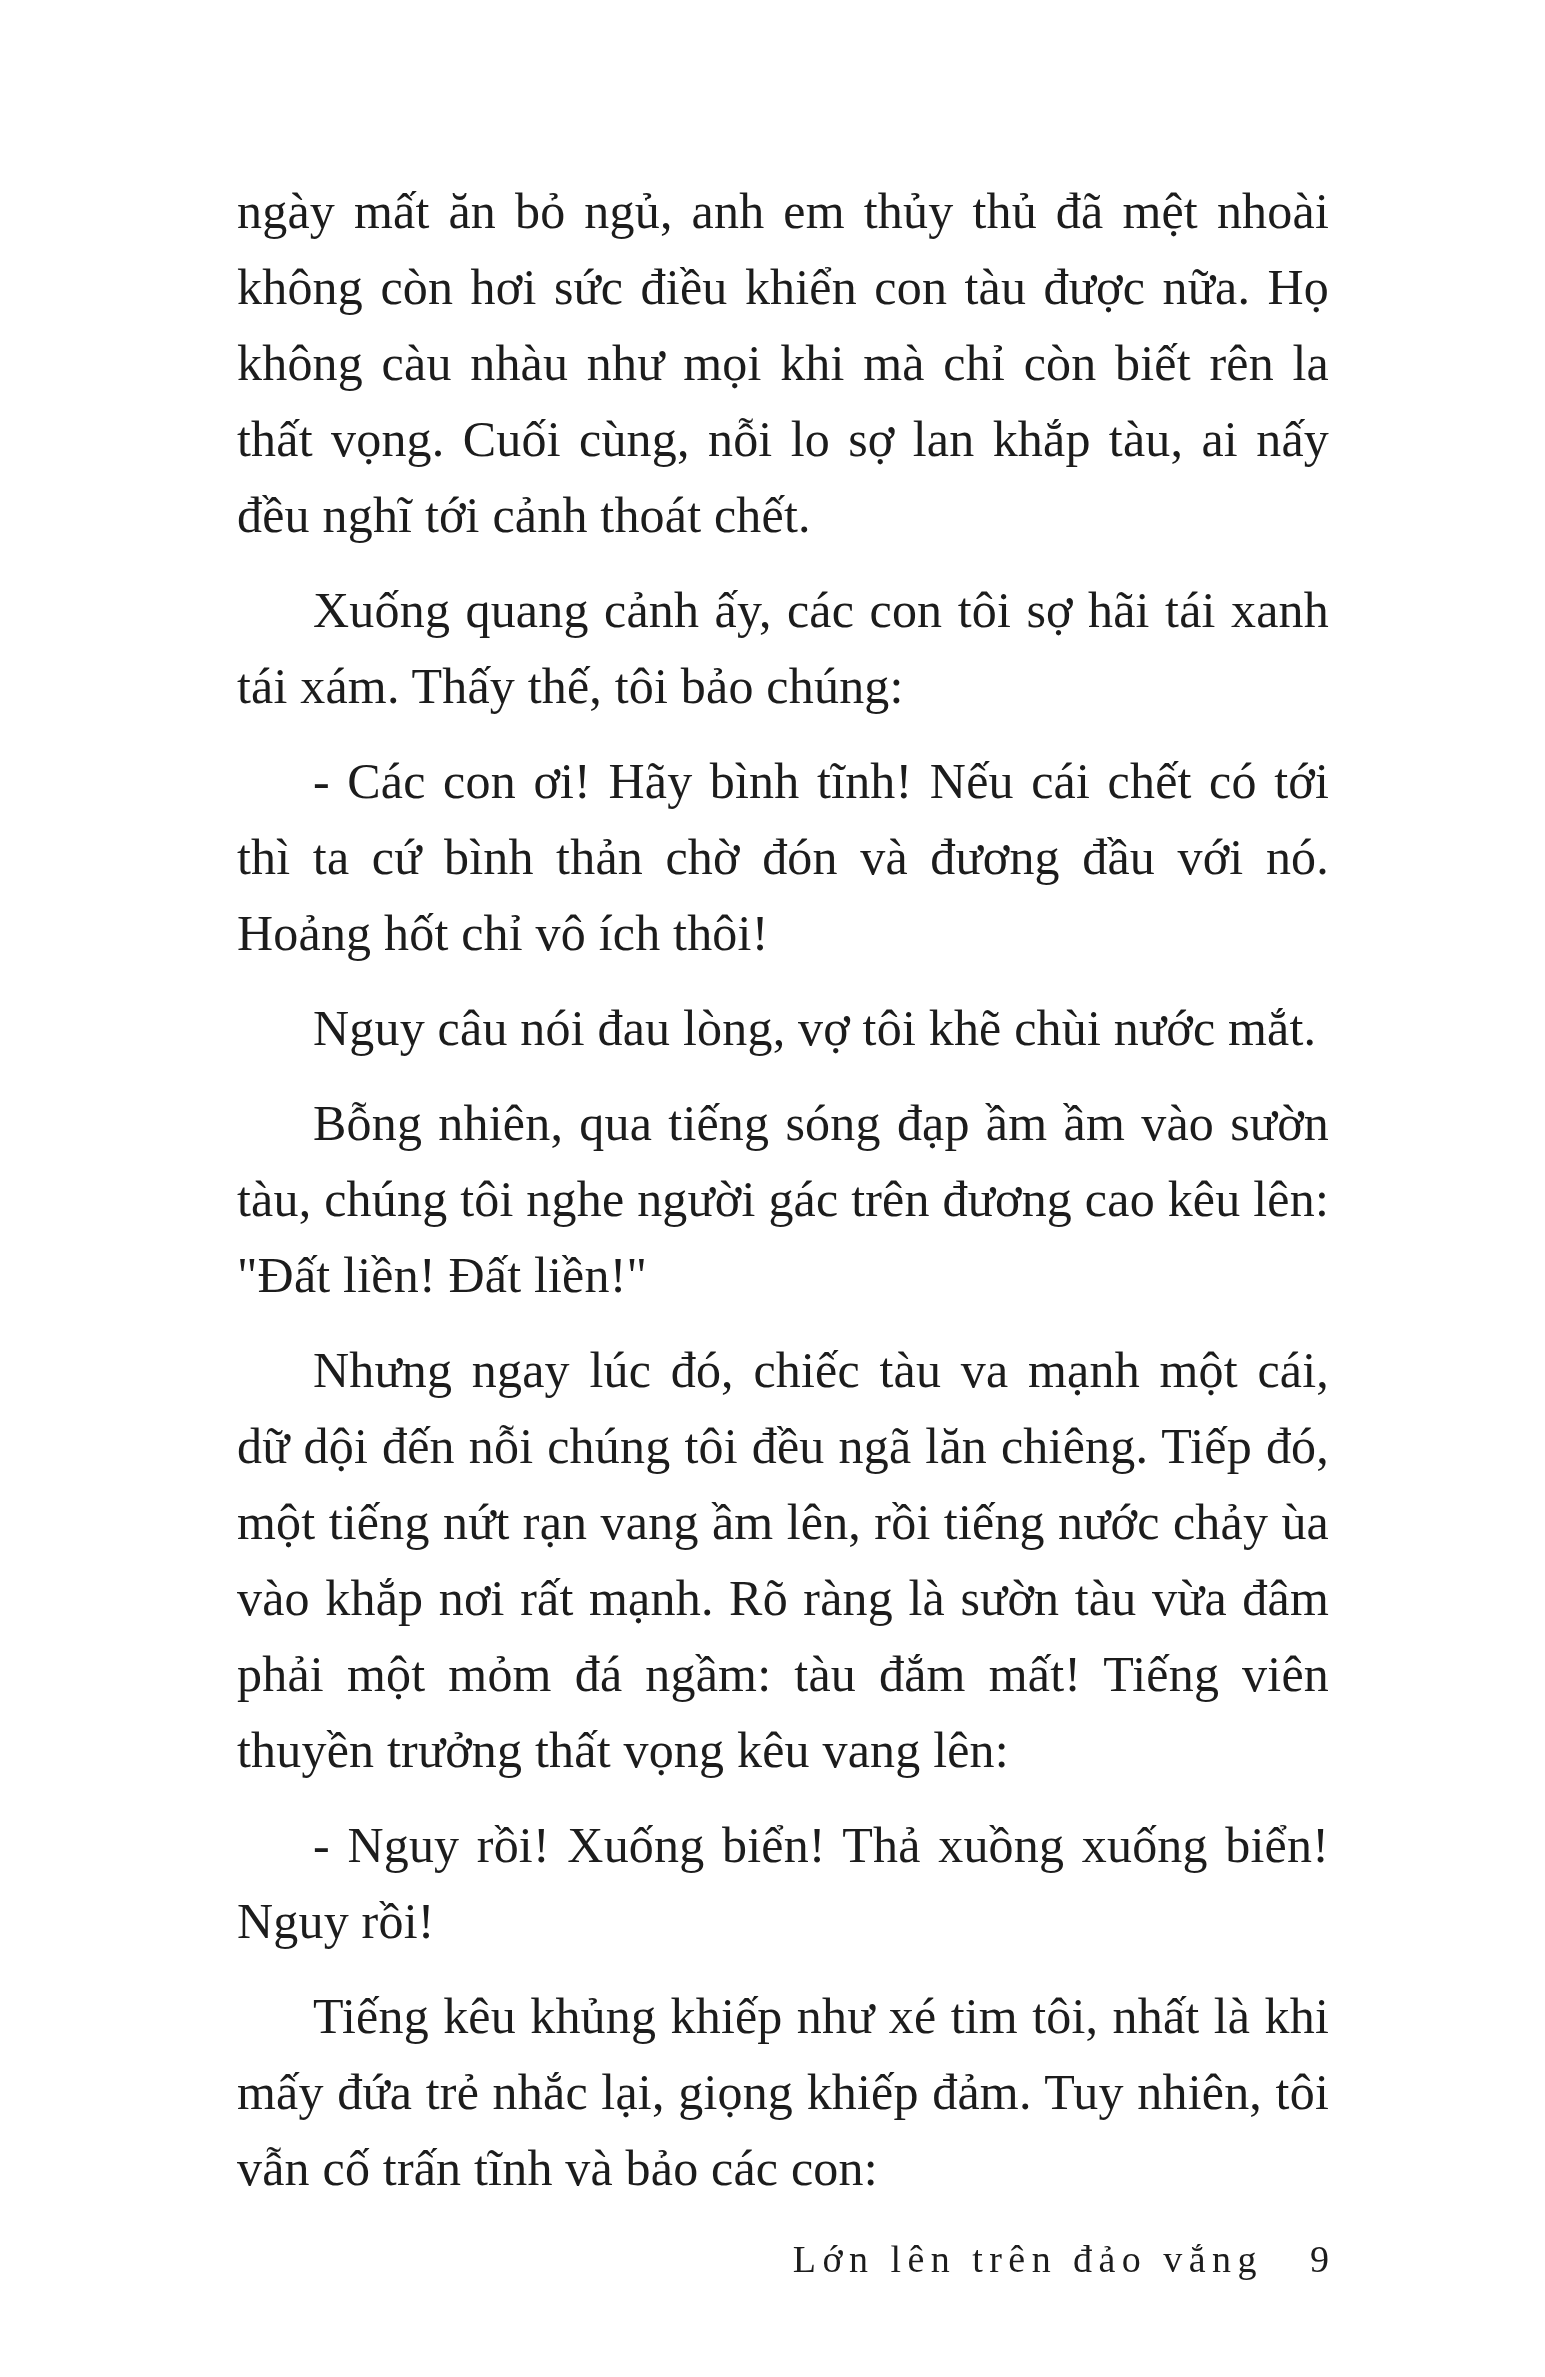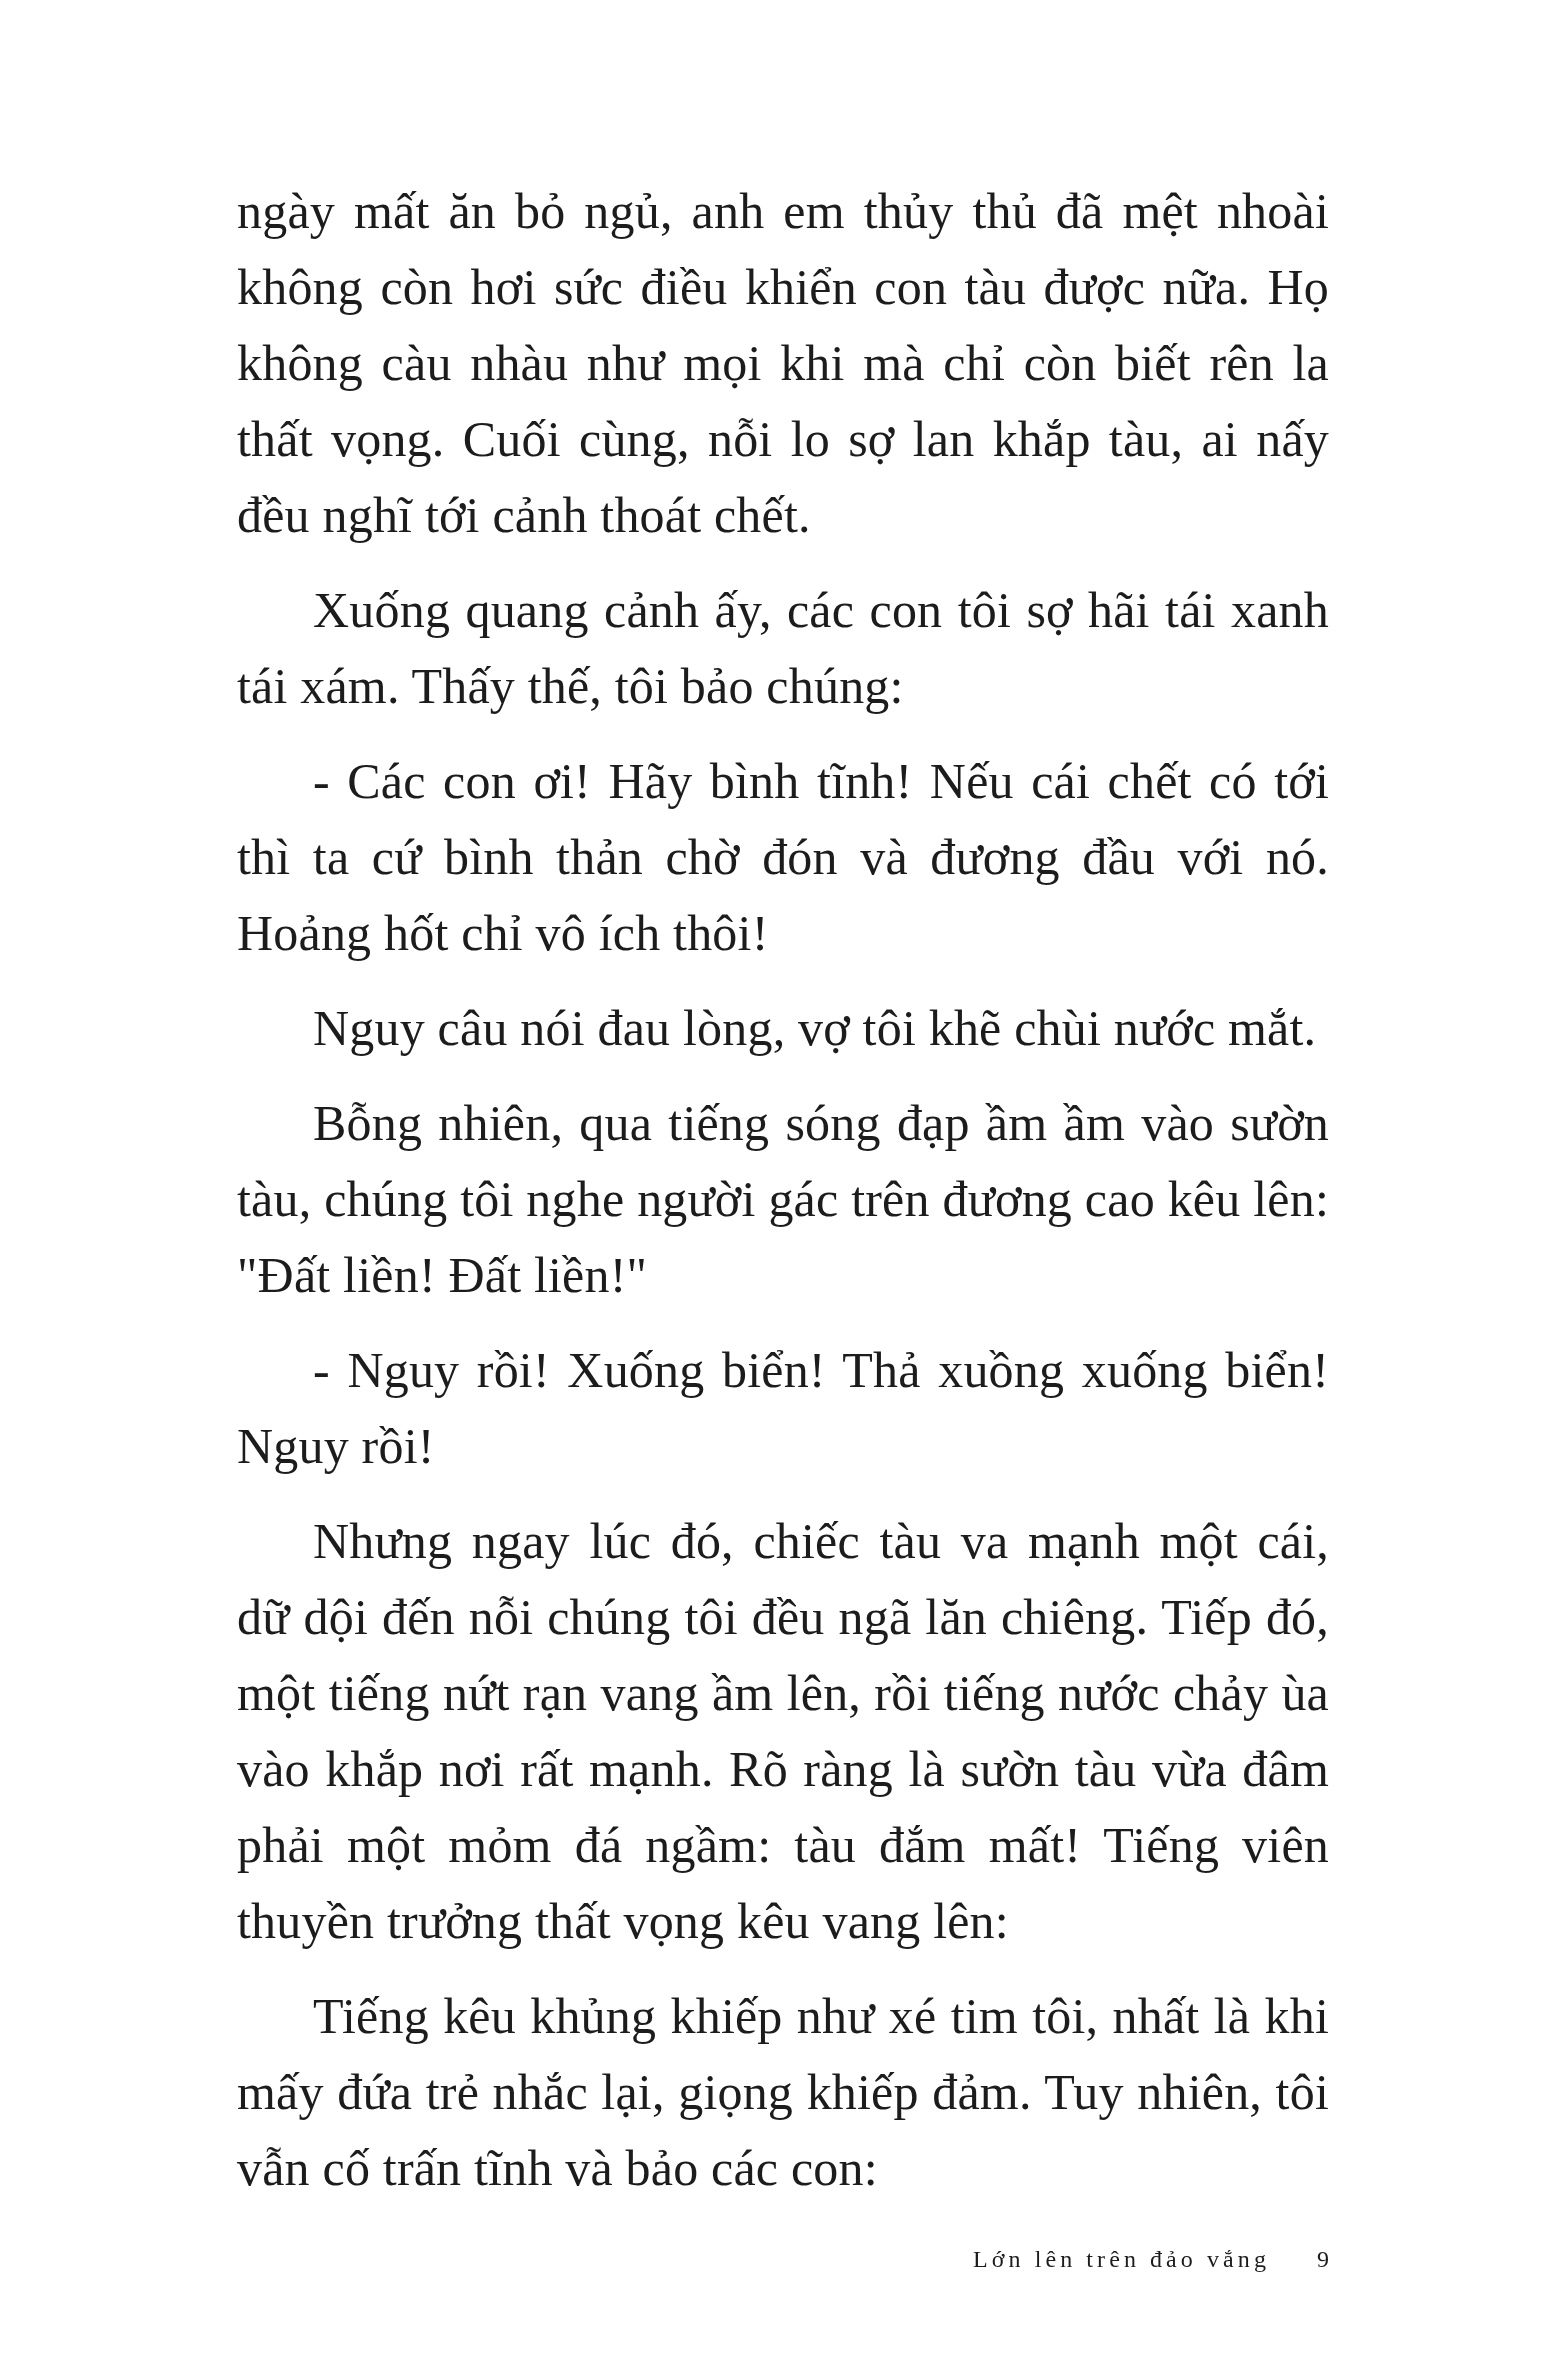--- a/index.html
+++ b/index.html
@@ -32,21 +32,21 @@
   }
   .text-block p.indent {
     text-indent: 76px;
   }
   .footer {
     position: absolute;
     left: 237px;
     top: 2232px;
     width: 1092px;
     text-align: right;
-    font-size: 24px;
+    font-size: 38px;
     line-height: 54px;
     white-space: nowrap;
   }
   .running-title {
     letter-spacing: 0.17em;
   }
   .page-number {
     margin-left: 47px;
     letter-spacing: 0;
   }
@@ -54,21 +54,21 @@
 </head>
 <body>
 
 <div class="page" style="color: rgb(28, 28, 28); background: rgb(255, 255, 255);">
   <div class="text-block" id="paragraphs">
       <p class="paragraph">ngày mất ăn bỏ ngủ, anh em thủy thủ đã mệt nhoài không còn hơi sức điều khiển con tàu được nữa. Họ không càu nhàu như mọi khi mà chỉ còn biết rên la thất vọng. Cuối cùng, nỗi lo sợ lan khắp tàu, ai nấy đều nghĩ tới cảnh thoát chết.</p>
       <p class="paragraph indent">Xuống quang cảnh ấy, các con tôi sợ hãi tái xanh tái xám. Thấy thế, tôi bảo chúng:</p>
       <p class="paragraph indent">- Các con ơi! Hãy bình tĩnh! Nếu cái chết có tới thì ta cứ bình thản chờ đón và đương đầu với nó. Hoảng hốt chỉ vô ích thôi!</p>
       <p class="paragraph indent">Nguy câu nói đau lòng, vợ tôi khẽ chùi nước mắt.</p>
       <p class="paragraph indent">Bỗng nhiên, qua tiếng sóng đạp ầm ầm vào sườn tàu, chúng tôi nghe người gác trên đương cao kêu lên: "Đất liền! Đất liền!"</p>
+      <p class="paragraph indent">Nhưng ngay lúc đó, chiếc tàu va mạnh một cái, dữ dội đến nỗi chúng tôi đều ngã lăn chiêng. Tiếp đó, một tiếng nứt rạn vang ầm lên, rồi tiếng nước chảy ùa vào khắp nơi rất mạnh. Rõ ràng là sườn tàu vừa đâm phải một mỏm đá ngầm: tàu đắm mất! Tiếng viên thuyền trưởng thất vọng kêu vang lên:</p>
       <p class="paragraph indent">- Nguy rồi! Xuống biển! Thả xuồng xuống biển! Nguy rồi!</p>
-      <p class="paragraph indent">Nhưng ngay lúc đó, chiếc tàu va mạnh một cái, dữ dội đến nỗi chúng tôi đều ngã lăn chiêng. Tiếp đó, một tiếng nứt rạn vang ầm lên, rồi tiếng nước chảy ùa vào khắp nơi rất mạnh. Rõ ràng là sườn tàu vừa đâm phải một mỏm đá ngầm: tàu đắm mất! Tiếng viên thuyền trưởng thất vọng kêu vang lên:</p>
       <p class="paragraph indent">Tiếng kêu khủng khiếp như xé tim tôi, nhất là khi mấy đứa trẻ nhắc lại, giọng khiếp đảm. Tuy nhiên, tôi vẫn cố trấn tĩnh và bảo các con:</p>
     </div>
   <div class="footer">
     <span class="running-title">Lớn lên trên đảo vắng</span><span class="page-number">9</span>
   </div>
 </div>
 
 
 </body></html>

